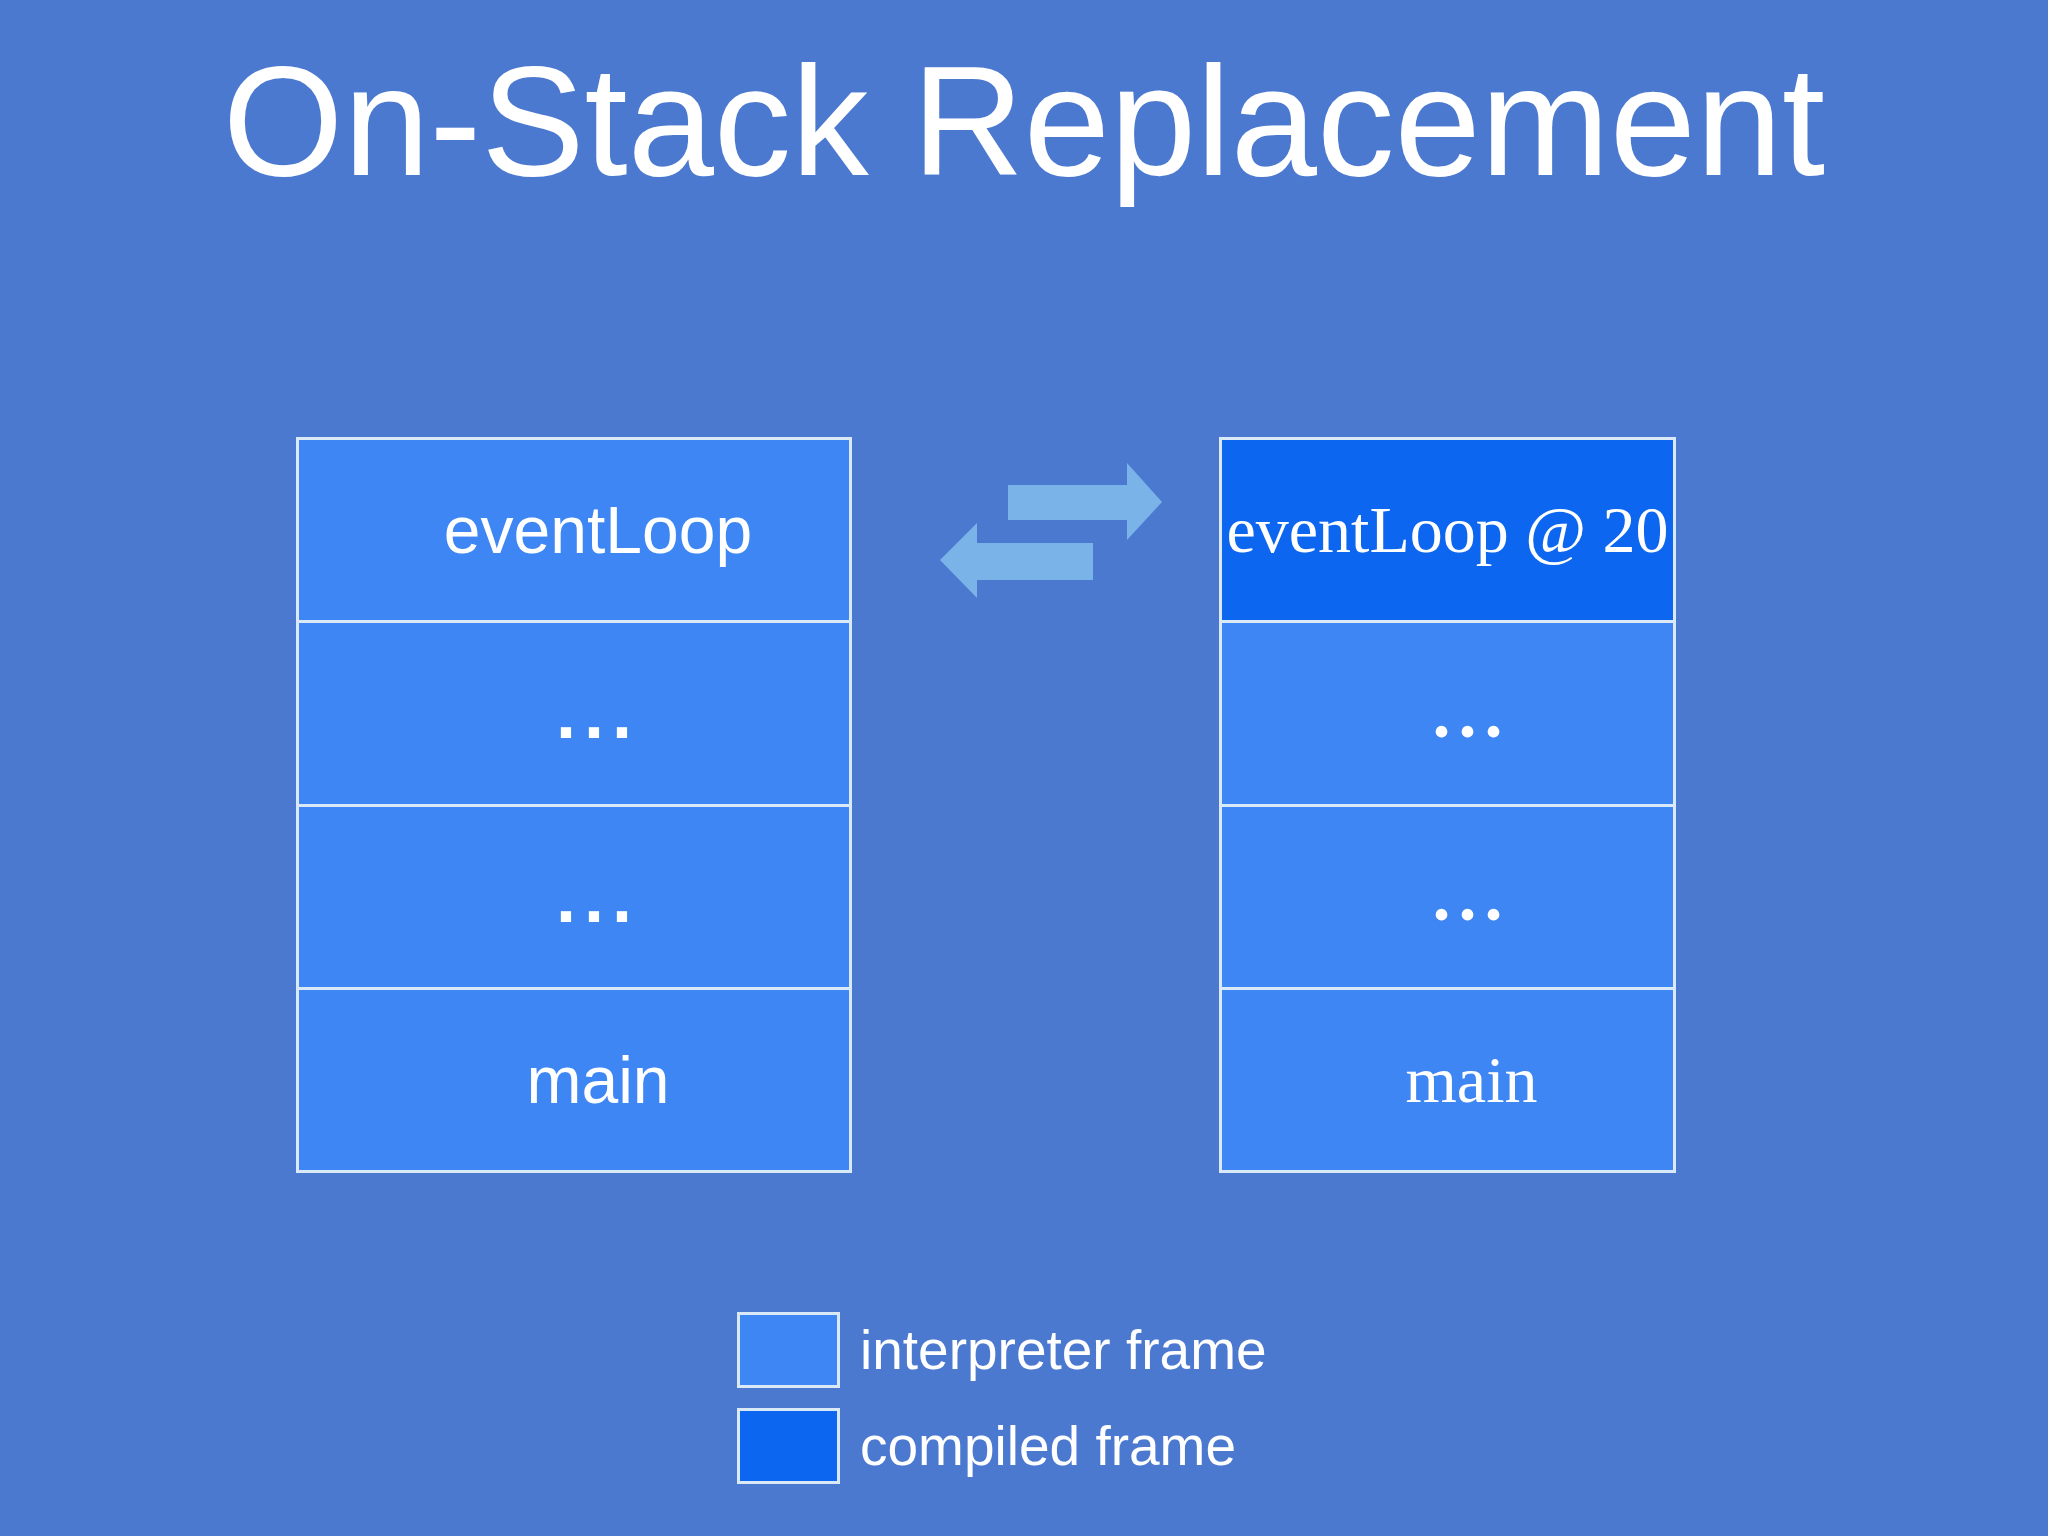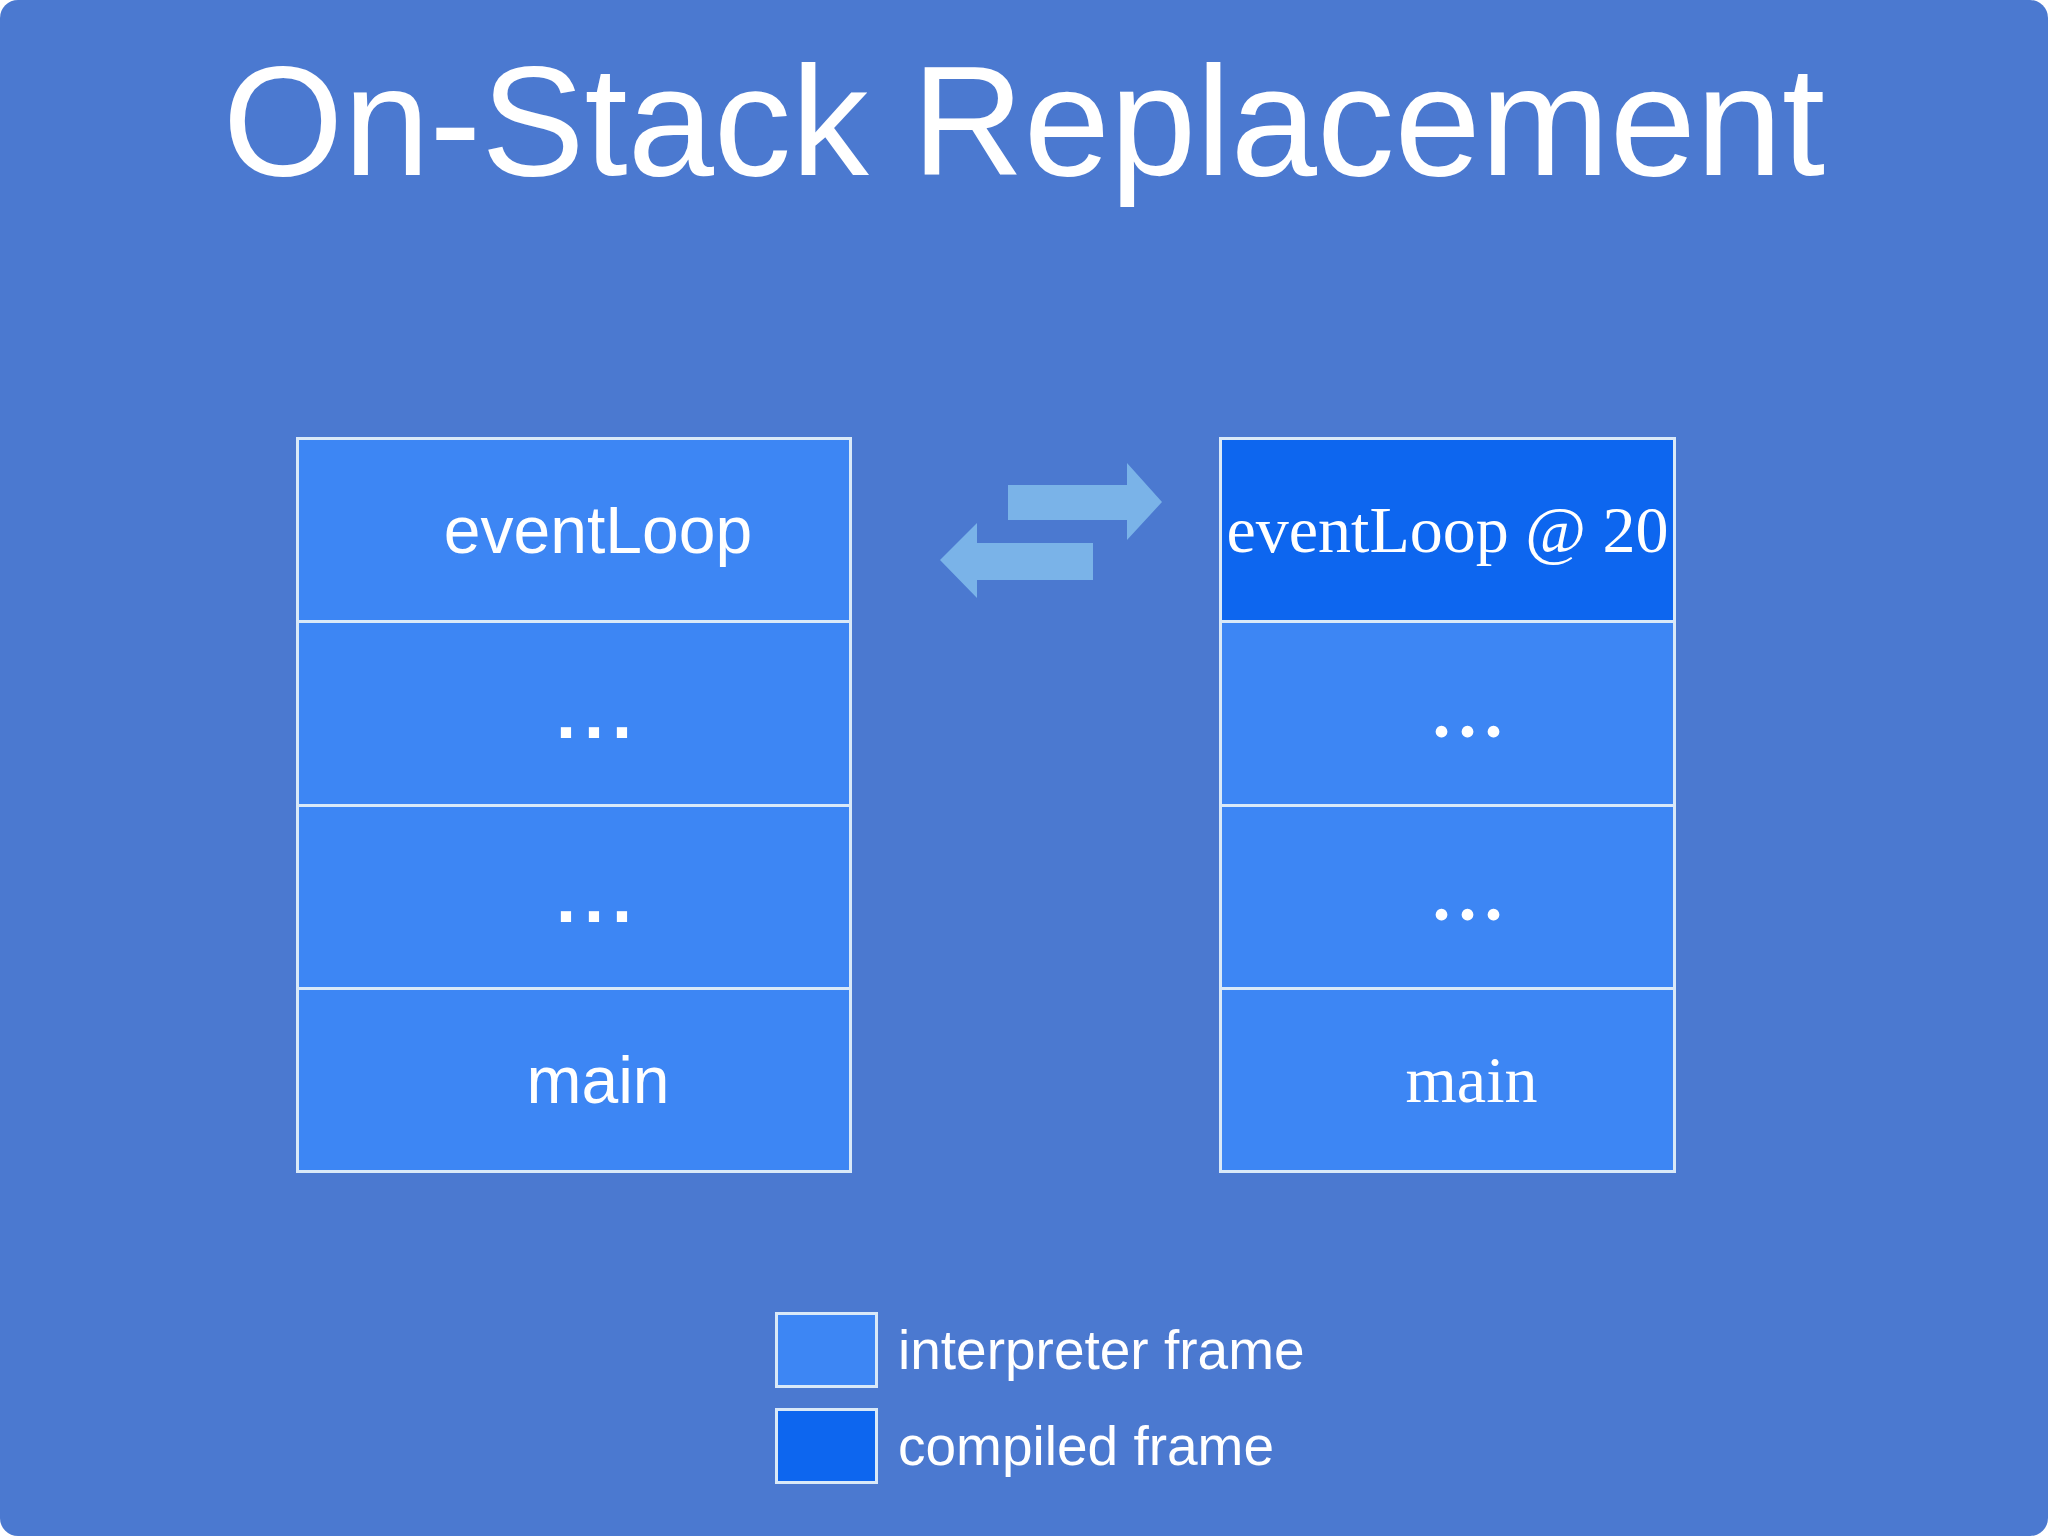--- a/index.html
+++ b/index.html
@@ -5,21 +5,20 @@
   html, body { margin: 0; padding: 0; }
   body { font-family: "Liberation Sans", sans-serif; }
 
   .slide {
     position: relative;
     width: 2048px;
     height: 1536px;
     overflow: hidden;
     background: var(--background, #4B79D0);
     color: var(--text, #FFFFFF);
-    border-radius: 18px;
   }
 
   .title {
     position: absolute;
     top: 44px;
     left: 0;
     width: 100%;
     text-align: center;
     font-size: 155px;
     line-height: 1;
@@ -52,21 +51,21 @@
 
   .swap-arrows {
     position: absolute;
     left: 920px;
     top: 455px;
     width: 260px;
     height: 150px;
   }
   .swap-arrows polygon { fill: var(--arrow, #7AB3E8); }
 
-  .legend { position: absolute; left: 775px; top: 1312px; }
+  .legend { position: absolute; left: 737px; top: 1312px; }
   .legend-item { display: flex; align-items: center; margin-bottom: 20px; }
   .legend-swatch {
     width: 103px;
     height: 76px;
     box-sizing: border-box;
     border: 3px solid var(--frame-border, #D9E9F8);
     margin-right: 20px;
     flex: none;
   }
   .legend-label { font-size: 55px; color: var(--text, #FFFFFF); line-height: 1; }

